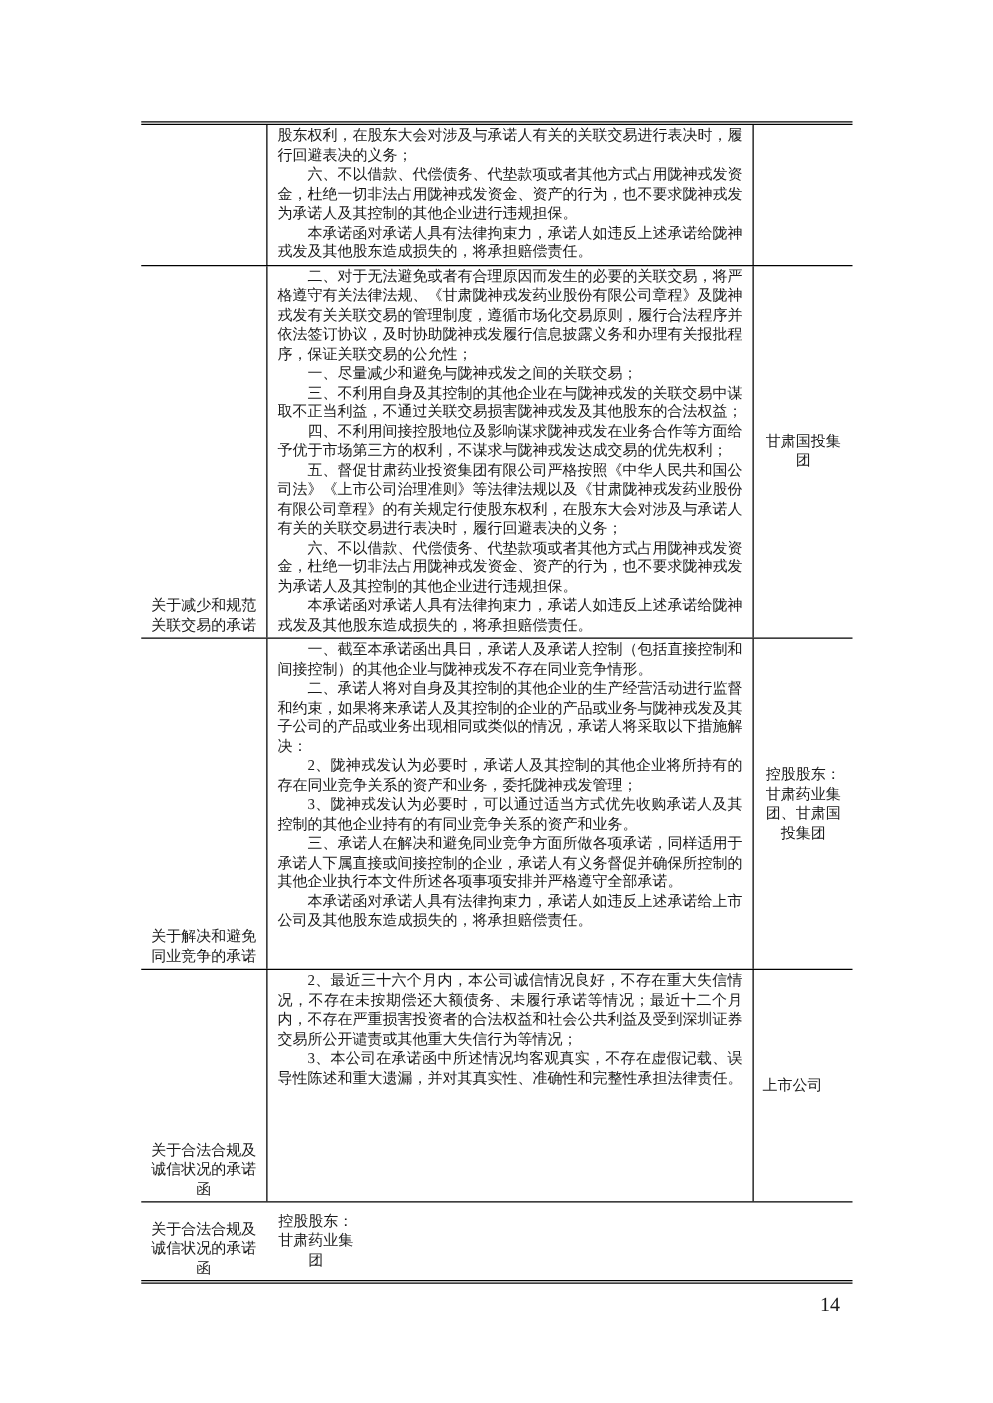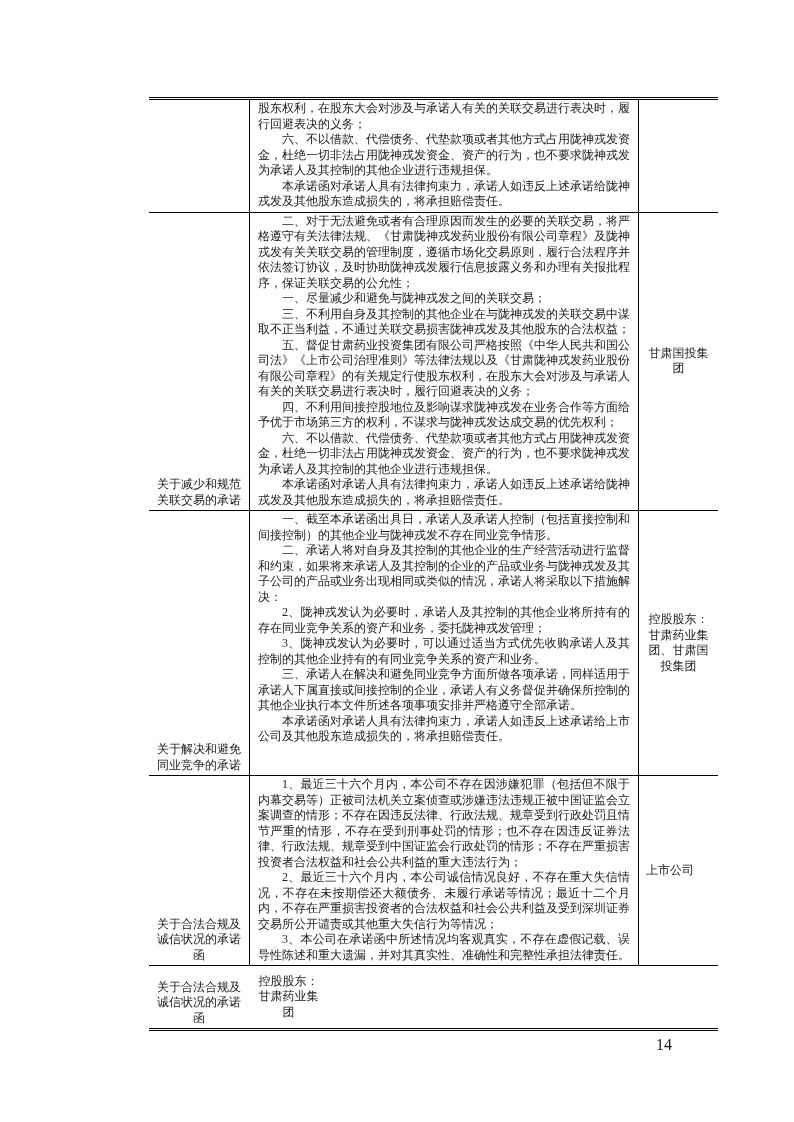--- a/index.html
+++ b/index.html
@@ -13,21 +13,20 @@
     overflow: hidden;
   }
   .doc-table {
     position: absolute;
     left: 113px;
     top: 97px;
     width: 569px;
     box-sizing: border-box;
     border-top: 3px double #000;
     border-bottom: 3px double #000;
-    margin-left: 36px;
   }
   .t-row {
     display: flex;
     align-items: stretch;
     border-bottom: 1px solid #000;
     box-sizing: border-box;
   }
   .t-row:last-child { border-bottom: none; }
   .t-row.r0 { min-height: 110px; }
   .t-row.r1 { min-height: 295px; }
@@ -98,22 +97,22 @@
     </div>
 
     <div class="t-row r1">
       <div class="cell label">
         <span>关于减少和规范关联交易的承诺</span>
       </div>
       <div class="cell content">
         <p>二、对于无法避免或者有合理原因而发生的必要的关联交易，将严格遵守有关法律法规、《甘肃陇神戎发药业股份有限公司章程》及陇神戎发有关关联交易的管理制度，遵循市场化交易原则，履行合法程序并依法签订协议，及时协助陇神戎发履行信息披露义务和办理有关报批程序，保证关联交易的公允性；</p>
         <p>一、尽量减少和避免与陇神戎发之间的关联交易；</p>
         <p>三、不利用自身及其控制的其他企业在与陇神戎发的关联交易中谋取不正当利益，不通过关联交易损害陇神戎发及其他股东的合法权益；</p>
+        <p>四、不利用间接控股地位及影响谋求陇神戎发在业务合作等方面给予优于市场第三方的权利，不谋求与陇神戎发达成交易的优先权利；</p>
         <p>五、督促甘肃药业投资集团有限公司严格按照《中华人民共和国公司法》《上市公司治理准则》等法律法规以及《甘肃陇神戎发药业股份有限公司章程》的有关规定行使股东权利，在股东大会对涉及与承诺人有关的关联交易进行表决时，履行回避表决的义务；</p>
-        <p>四、不利用间接控股地位及影响谋求陇神戎发在业务合作等方面给予优于市场第三方的权利，不谋求与陇神戎发达成交易的优先权利；</p>
         <p>六、不以借款、代偿债务、代垫款项或者其他方式占用陇神戎发资金，杜绝一切非法占用陇神戎发资金、资产的行为，也不要求陇神戎发为承诺人及其控制的其他企业进行违规担保。</p>
         <p>本承诺函对承诺人具有法律拘束力，承诺人如违反上述承诺给陇神戎发及其他股东造成损失的，将承担赔偿责任。</p>
       </div>
       <div class="cell party">
         <span>甘肃国投集团</span>
       </div>
     </div>
 
     <div class="t-row r2">
       <div class="cell label">
@@ -130,21 +129,20 @@
       <div class="cell party">
         <span>控股股东：甘肃药业集团、甘肃国投集团</span>
       </div>
     </div>
 
     <div class="t-row r3">
       <div class="cell label">
         <span>关于合法合规及诚信状况的承诺函</span>
       </div>
       <div class="cell content">
-        <p>1、最近三十六个月内，本公司不存在因涉嫌犯罪（包括但不限于内幕交易等）正被司法机关立案侦查或涉嫌违法违规正被中国证监会立案调查的情形；不存在因违反法律、行政法规、规章受到行政处罚且情节严重的情形，不存在受到刑事处罚的情形；也不存在因违反证券法律、行政法规、规章受到中国证监会行政处罚的情形；不存在严重损害投资者合法权益和社会公共利益的重大违法行为；</p>
         <p>2、最近三十六个月内，本公司诚信情况良好，不存在重大失信情况，不存在未按期偿还大额债务、未履行承诺等情况；最近十二个月内，不存在严重损害投资者的合法权益和社会公共利益及受到深圳证券交易所公开谴责或其他重大失信行为等情况；</p>
         <p>3、本公司在承诺函中所述情况均客观真实，不存在虚假记载、误导性陈述和重大遗漏，并对其真实性、准确性和完整性承担法律责任。</p>
       </div>
       <div class="cell party">
         <span>上市公司</span>
       </div>
     </div>
 
     <div class="t-row r4">
       <div class="cell label">

